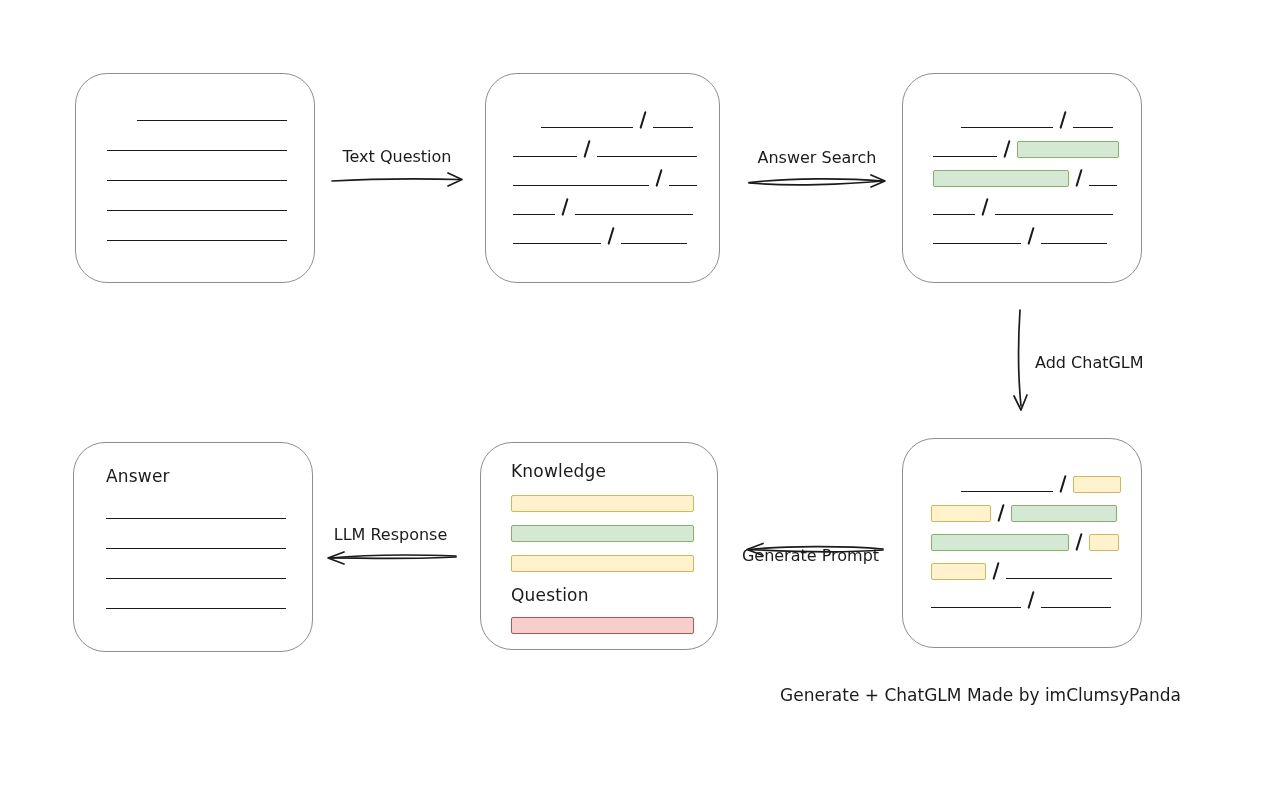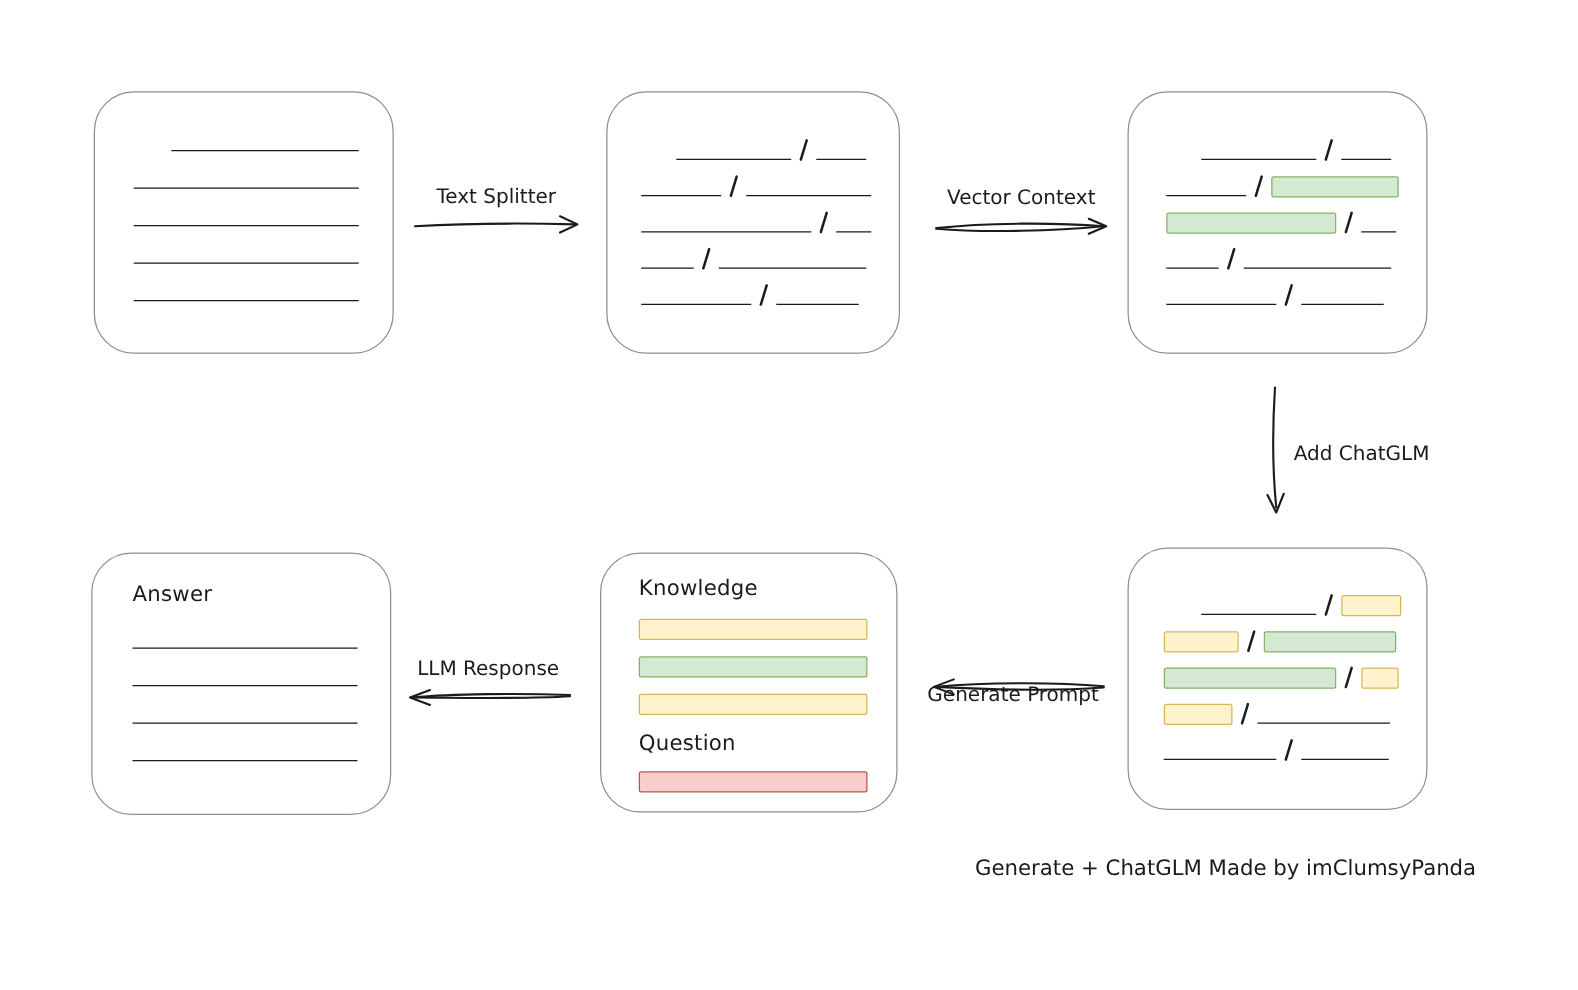--- a/index.html
+++ b/index.html
@@ -172,27 +172,27 @@
           <div class="chunk-row tall">
             <span class="seg-line" style="width: 180px;"></span>
           </div>
           <div class="chunk-row tall">
             <span class="seg-line" style="width: 180px;"></span>
           </div>
         </div>
     </div>
   </div>
 
-  <div class="arrow-label" style="left:327px;top:147px;width:140px;">Text Splitter</div>
+  <div class="arrow-label" style="left:327px;top:147px;width:140px;">Text Question</div>
   <svg class="arrow-svg" style="left:328px;top:166px;" width="140" height="26" viewBox="0 0 140 26">
     <path d="M4,15 C40,13 95,12.5 132,13.5"></path>
     <path d="M120,7 L134,13.5 L120,20"></path>
   </svg>
 
-  <div class="arrow-label" style="left:743px;top:148px;width:148px;">Vector Context</div>
+  <div class="arrow-label" style="left:743px;top:148px;width:148px;">Answer Search</div>
   <svg class="arrow-svg" style="left:745px;top:167px;" width="145" height="26" viewBox="0 0 145 26">
     <path d="M4,15.5 C45,11 100,11 138,14"></path>
     <path d="M4,16 C45,19.5 100,17.5 138,14"></path>
     <path d="M126,8 L140,14 L126,20"></path>
   </svg>
 
   <div class="arrow-label" style="left:1035px;top:353px;">Add ChatGLM</div>
   <svg class="arrow-svg" style="left:1005px;top:306px;" width="30" height="115" viewBox="0 0 30 115">
     <path d="M15,4 C13,35 13,70 16,100"></path>
     <path d="M9,90 L16,104 L22,89"></path>

